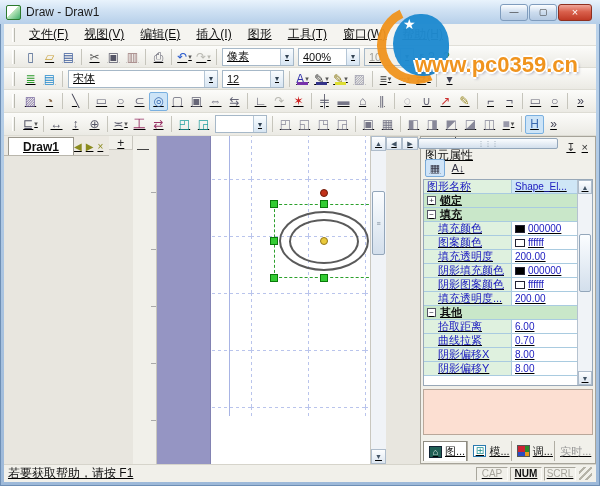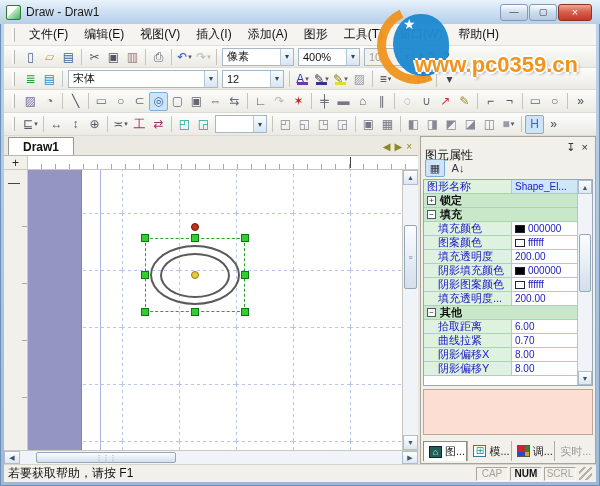--- a/index.html
+++ b/index.html
@@ -6,21 +6,21 @@
   *{box-sizing:border-box;font-family:"Liberation Sans","DejaVu Sans",sans-serif;}
   .window{position:relative;width:600px;height:486px;background:linear-gradient(#bcd4ec,#9db9d9);overflow:hidden;box-shadow:inset 0 0 0 1px #6e8fb5;}
   
   .titlebar{position:absolute;left:0;top:0;width:600px;height:24px;display:flex;align-items:center;padding:0 6px;background:linear-gradient(#e9f3fc,#cfe1f3 45%,#b6cfe9);}
   .app-icon{width:15px;height:15px;margin-right:5px;border:1px solid #2d7a2d;background:linear-gradient(135deg,#ffffff 45%,#bfe8bf 45%,#3fae6a);border-radius:2px;}
   .title-text{font-size:12px;color:#1c1c1c;}
   .winbtns{margin-left:auto;display:flex;gap:1px;padding-right:2px;}
   .winbtn{width:28px;height:17px;border:1px solid #7f9cbd;border-radius:3px;display:flex;align-items:center;justify-content:center;font-size:9px;color:#333;background:linear-gradient(#fdfeff,#ccdcee 50%,#b5cae2);}
   .winbtn.close{width:34px;background:linear-gradient(#f0a79b,#d9604c 45%,#c03a26);color:#fff;border-color:#8e3020;font-size:11px;}
   
-  .client{position:absolute;left:4px;top:24px;width:592px;height:458px;background:#f1f0ea;display:flex;flex-direction:column;}
+  .client{position:absolute;left:4px;top:24px;width:592px;height:458px;background:#f1f0ea;display:flex;flex-direction:column;text-decoration:underline;}
   
   .menubar{height:22px;background:#f5f4f0;border-bottom:1px solid #e0dfd8;display:flex;align-items:center;padding-left:8px;}
   .grip{width:3px;height:14px;margin-right:6px;border-left:1px solid #fff;border-right:1px solid #b9b9b0;}
   .menu-item{font-size:12px;color:#111;padding:2px 8px;white-space:nowrap;}
   
   .toolbar{height:22px;background:linear-gradient(#fcfcfa,#ebeae4);border-bottom:1px solid #dddcd4;display:flex;align-items:center;padding-left:8px;overflow:hidden;}
   .toolbar.t3,.toolbar.t4{height:23px;}
   .tsep{width:1px;height:16px;background:#c6c5bc;margin:0 3px;flex:none;}
   .tbtn{position:relative;height:19px;min-width:19px;padding:0 1px;display:flex;align-items:center;justify-content:center;border:1px solid transparent;border-radius:2px;flex:none;}
   .tbtn .tg{font-size:12px;line-height:1;}
@@ -28,21 +28,21 @@
   .tbtn .tdrop{font-size:7px;color:#555;margin-left:1px;}
   .tbtn.tsel{background:#cde4f7;border-color:#7ab0e0;}
   .tbtn.tdis .tg,.tbtn.tdis .tdrop{color:#b9b9b2 !important;}
   .tcombo{height:18px;border:1px solid #a6b8c8;background:#fff;display:flex;align-items:center;margin:0 2px;flex:none;}
   .tcombo .tcombo-t{flex:1;font-size:11px;padding:0 4px;color:#111;white-space:nowrap;overflow:hidden;}
   .tcombo .tcombo-a{width:13px;height:100%;display:flex;align-items:center;justify-content:center;font-size:8px;color:#345;background:linear-gradient(#fafdff,#d7e5f2);border-left:1px solid #b5c6d6;}
   .tcombo.tdis{background:#f2f1ec;}
   .tcombo.tdis .tcombo-t{color:#a0a09a;}
   
   .workarea{flex:1;display:flex;background:#e8e6df;}
-  .left-col{width:414px;display:flex;flex-direction:column;}
+  .left-col{width:414px;display:flex;flex-direction:row;}
   
   .tabbar{height:20px;display:flex;align-items:flex-end;background:#ece9e2;border-bottom:1px solid #b9b6ac;padding-left:4px;}
   .doc-tab{height:18px;background:#fff;border:1px solid #9b988e;border-bottom:none;display:flex;align-items:center;padding:0 14px;font-size:12px;font-weight:bold;color:#111;}
   .tab-nav{margin-left:auto;display:flex;align-items:center;gap:4px;padding:0 6px 3px 0;}
   .tab-nav span{font-size:10px;color:#8b8b1f;line-height:1;}
   
   .rulerrow{height:14px;display:flex;}
   .ruler-corner{width:24px;background:#f1f0ea;border-right:1px solid #c9c7bf;border-bottom:1px solid #c9c7bf;display:flex;align-items:center;justify-content:center;font-size:12px;color:#222;}
   .hruler{flex:1;background:#fff;border-bottom:1px solid #c9c7bf;position:relative;}
   .hruler::before{content:"";position:absolute;left:0;right:0;bottom:0;height:5px;background:repeating-linear-gradient(90deg,transparent 0 13px,#a9a9a9 13px 14px);}
@@ -132,24 +132,23 @@
         <div class="winbtn close">×</div>
       </div>
   </div>
 
   <div class="client">
 
     <div class="menubar">
       <span class="grip"></span>
       <div id="menu-items" style="display:flex;">
           <span class="menu-item">文件(F)</span>
+          <span class="menu-item">视图(V)</span>
           <span class="menu-item">编辑(E)</span>
-          <span class="menu-item">视图(V)</span>
           <span class="menu-item">插入(I)</span>
-          <span class="menu-item">添加(A)</span>
           <span class="menu-item">图形</span>
           <span class="menu-item">工具(T)</span>
           <span class="menu-item">窗口(W)</span>
           <span class="menu-item">帮助(H)</span>
         </div>
     </div>
 
     <div class="toolbar t1" id="tb1">
         <span class="grip"></span>
         <span class="tbtn">

